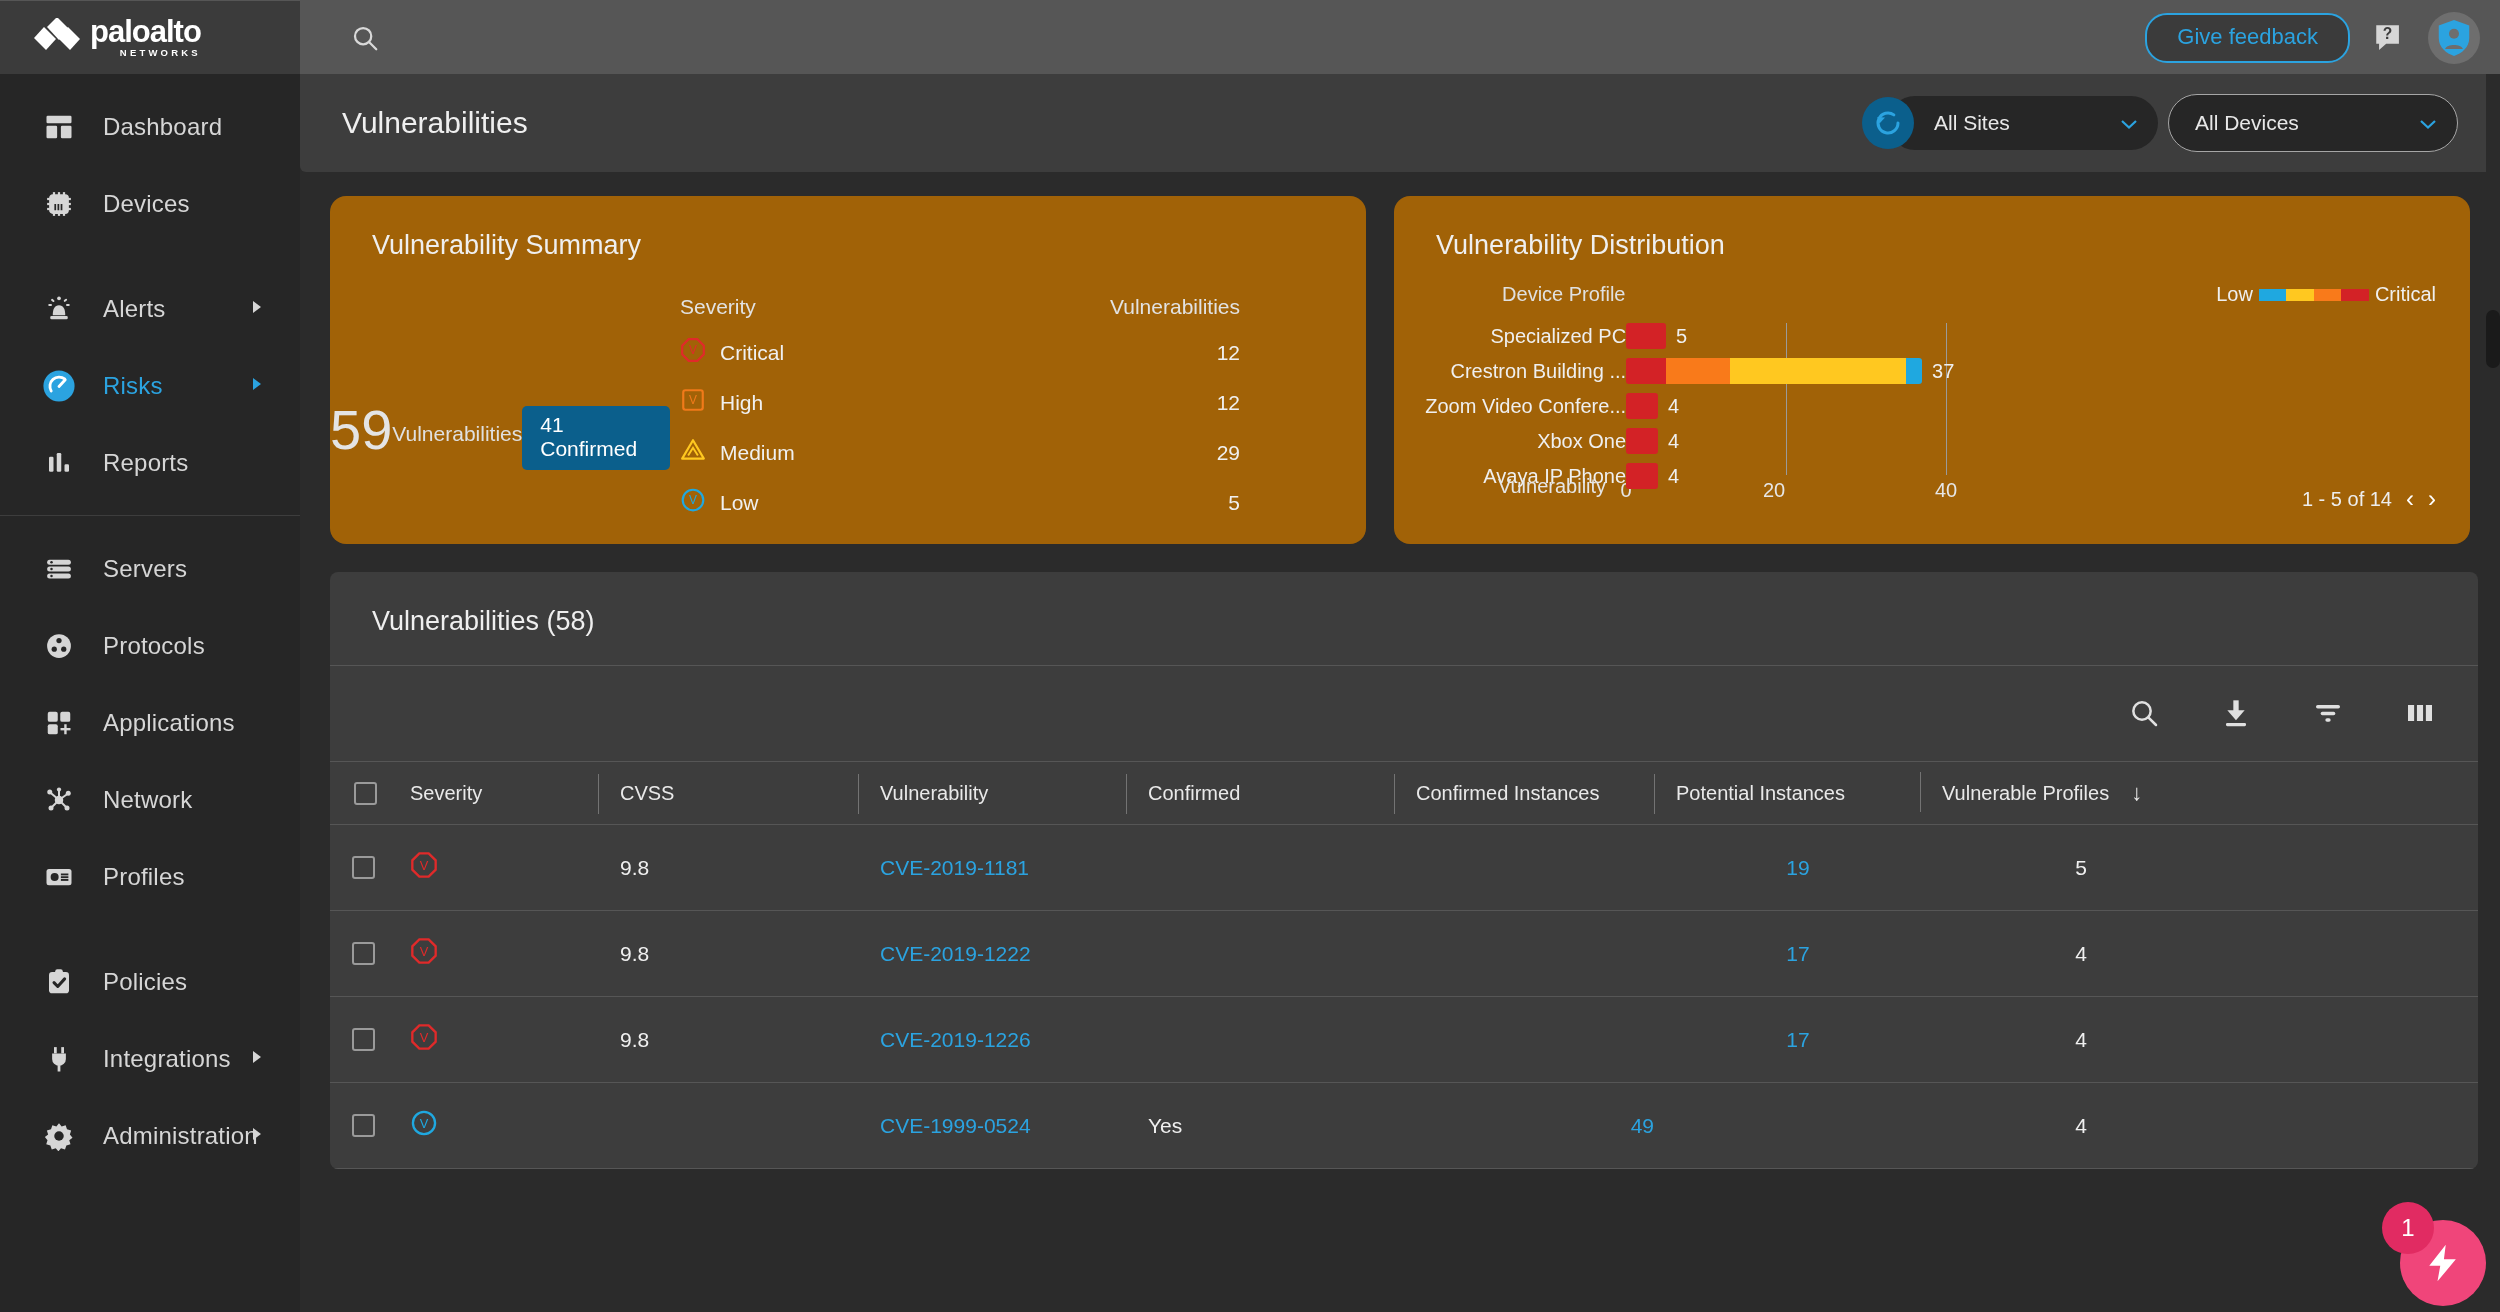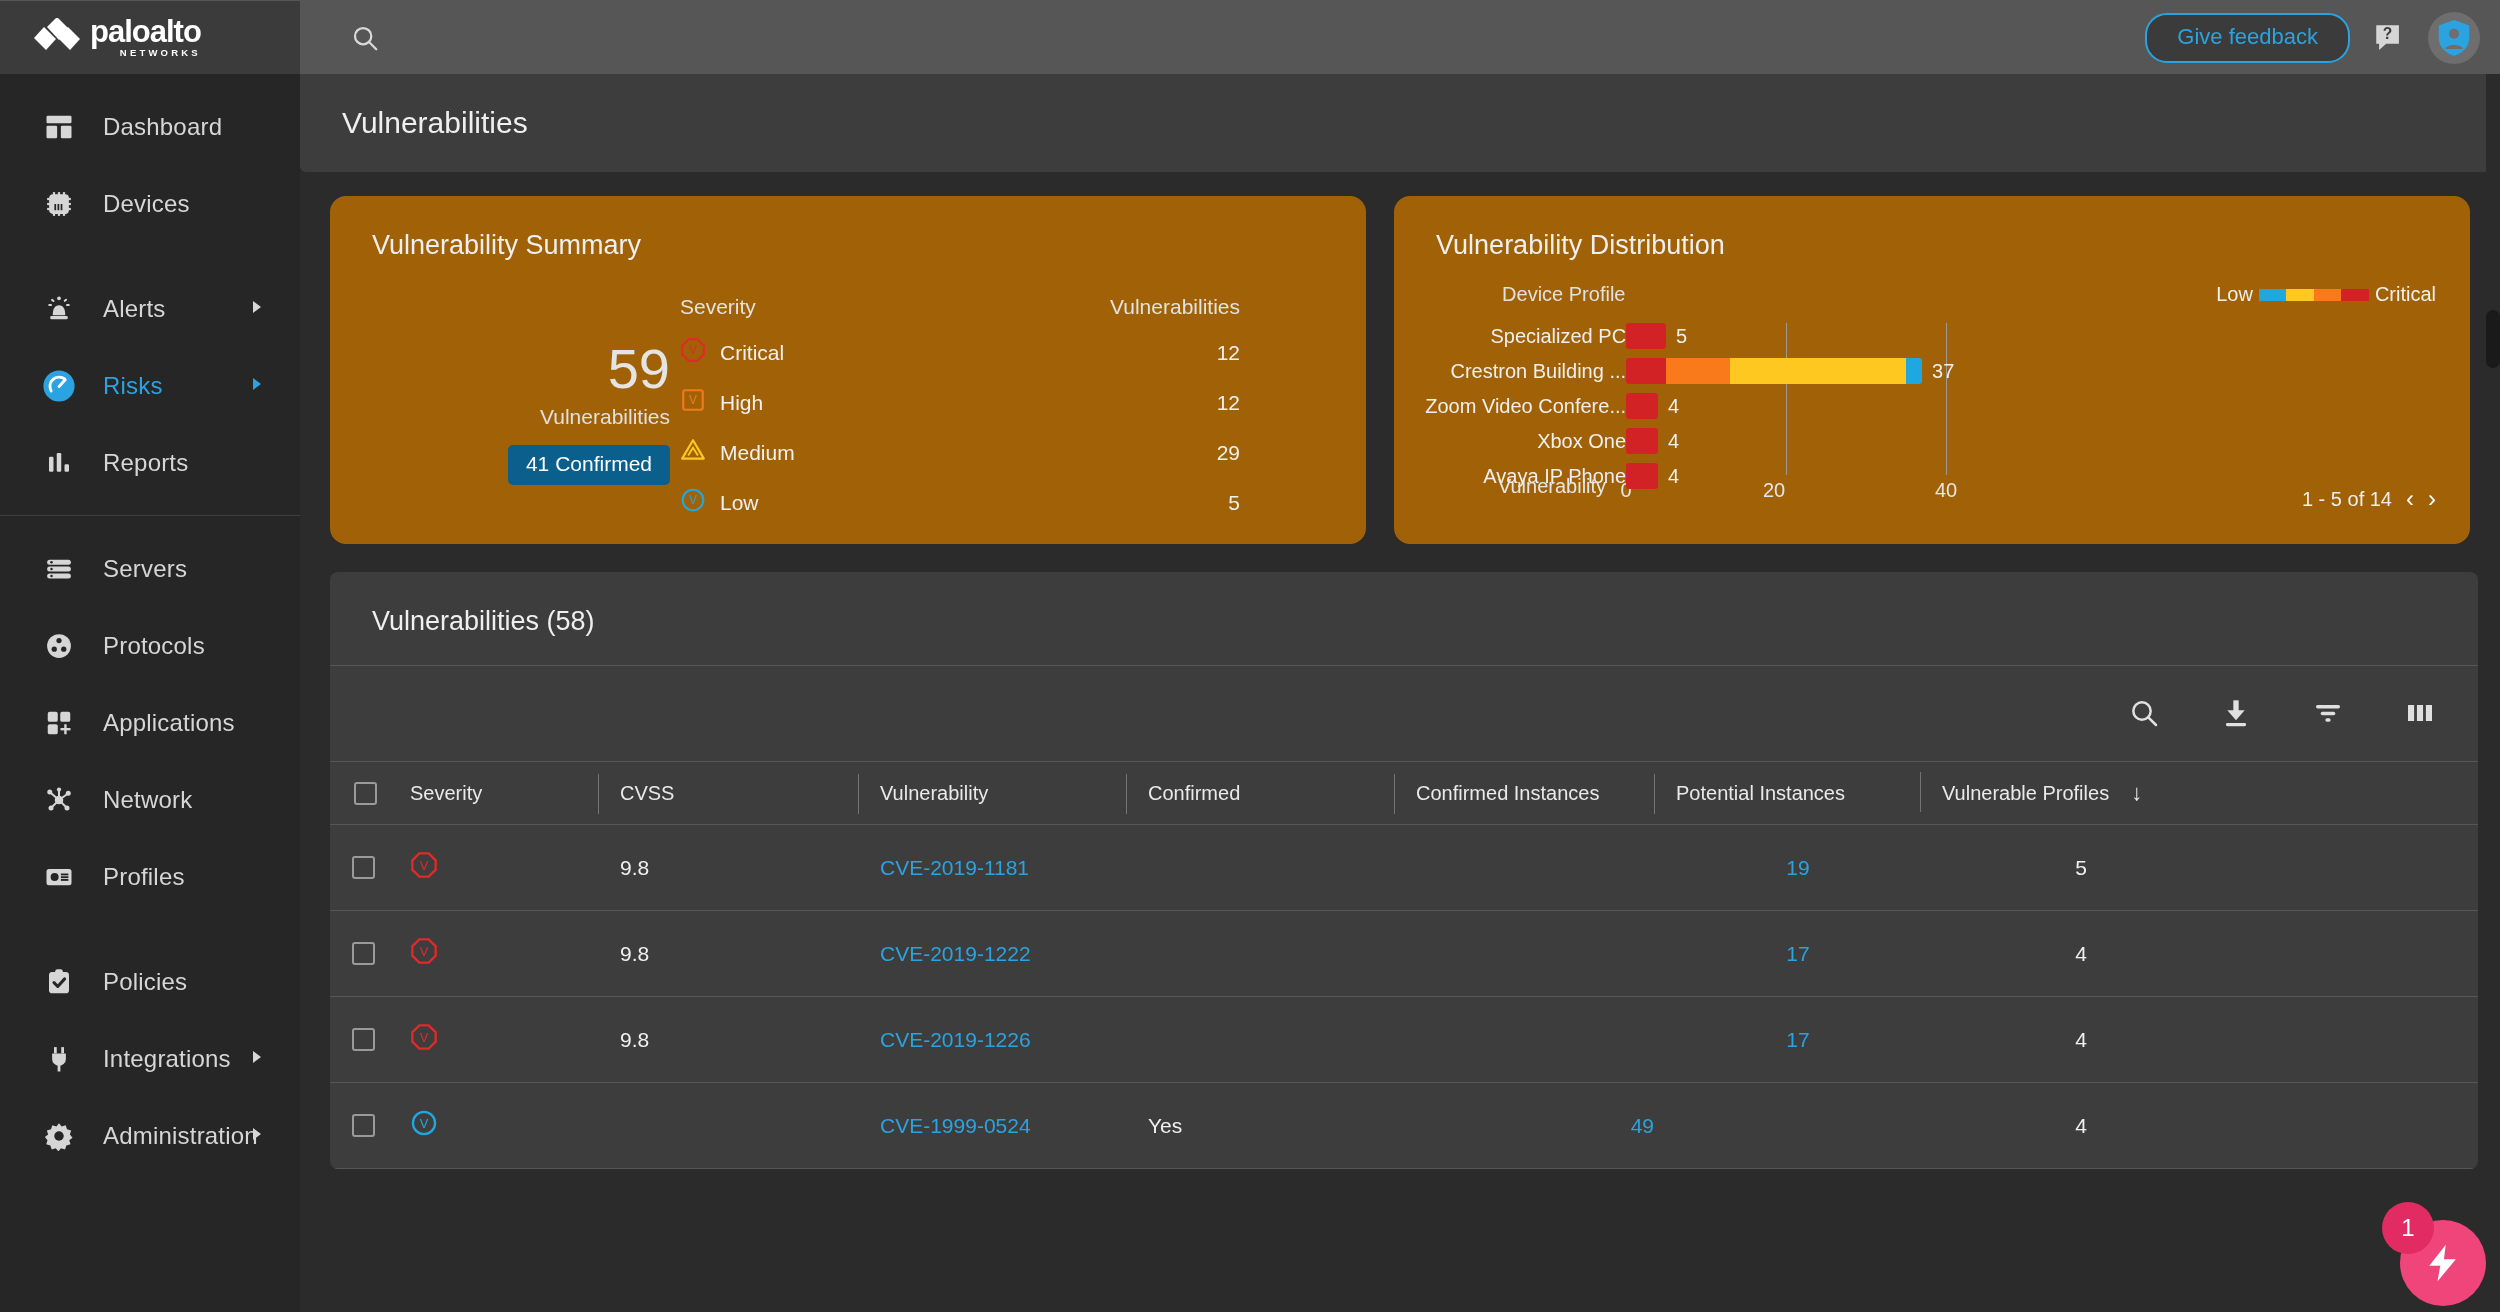--- a/index.html
+++ b/index.html
@@ -108,23 +108,22 @@
   }
   .card-title {
     color: #efefef; font-size: 27px; padding: 34px 0 0 42px;
   }
   #card-summary { width: 1040px; height: 348px; }
   #card-dist    { width: 1080px; height: 348px; }
 
   
   .summary-body { display: flex; padding: 34px 0 0 0; }
   .summary-left {
-    width: 340px; display: flex; flex-direction: column; align-items: flex-end;
+    width: 340px; display: flex; flex-direction: row; align-items: center;
     padding-top: 46px;
-    padding-left: 12px;
   }
   .big-number { color: #e4e4e4; font-size: 56px; line-height: 56px; }
   .big-caption { color: #e0e0e0; font-size: 21px; margin-top: 8px; }
   .confirmed-pill {
     margin-top: 16px; background: #0b5f8c; color: #ffffff;
     border-radius: 5px; font-size: 21px; padding: 7px 18px 9px;
   }
   .sev-table { margin-left: 10px; width: 560px; }
   .sev-head {
     display: flex; color: #e2e2e2; font-size: 21px; padding-bottom: 18px;
@@ -501,20 +500,44 @@
             </svg>
         </span>
       </div>
     </div>
   </nav>
 
   <main class="main">
 
     <div class="page-head">
       <div class="page-title">Vulnerabilities</div>
+      <div class="head-controls">
+        <div class="refresh-btn">
+          <svg width="30" height="30" viewBox="0 0 24 24">
+            <path d="M20 12 a8 8 0 1 1 -3.3 -6.5" fill="none" stroke="#2ba3e0" stroke-width="2.4" stroke-linecap="round"></path>
+            <polygon points="3.4,7.2 9.6,7.6 5.2,12.4" fill="#2ba3e0"></polygon>
+          </svg>
+        </div>
+        <div class="site-select">
+          <span>All Sites</span>
+          <span class="sel-caret">
+            <svg width="18" height="12" viewBox="0 0 18 12">
+                <polyline points="2,3 9,9.5 16,3" fill="none" stroke="#2ba3e0" stroke-width="2.2"></polyline>
+              </svg>
+          </span>
+        </div>
+        <div class="device-select">
+          <span>All Devices</span>
+          <span class="sel-caret">
+            <svg width="18" height="12" viewBox="0 0 18 12">
+                <polyline points="2,3 9,9.5 16,3" fill="none" stroke="#2ba3e0" stroke-width="2.2"></polyline>
+              </svg>
+          </span>
+        </div>
+      </div>
     </div>
 
     <div class="cards-row">
 
       <section class="card" id="card-summary">
         <div class="card-title">Vulnerability Summary</div>
         <div class="summary-body">
           <div class="summary-left">
             <div class="big-number">59</div>
             <div class="big-caption">Vulnerabilities</div>

